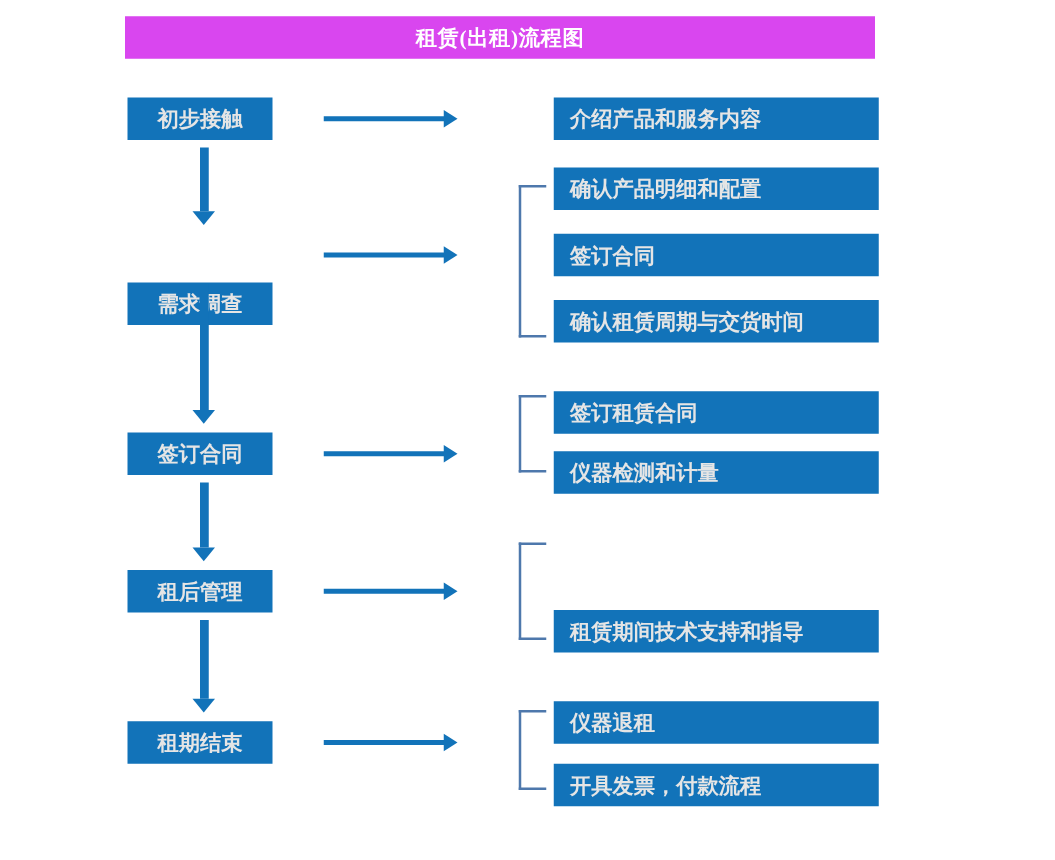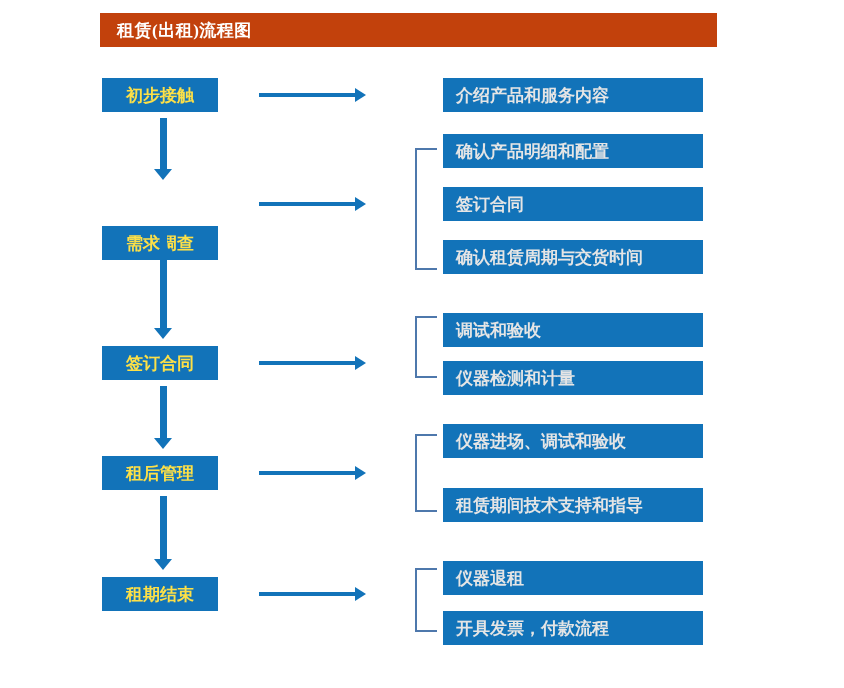--- a/index.html
+++ b/index.html
@@ -19,25 +19,24 @@
     overflow: hidden;
   }
 
   
   .title-bar {
     position: absolute;
     left: 100px;
     top: 13px;
     width: 600px;
     height: 34px;
-    background: #c2410c;
+    background: #d946ef;
     display: flex;
     align-items: center;
-    justify-content: flex-start;
-    padding-left: 17px;
+    justify-content: center;
   }
   .title-bar .title-text {
     color: #ffffff;
     font-size: 17px;
     font-weight: bold;
     letter-spacing: 0.5px;
     white-space: nowrap;
   }
 
   
@@ -45,21 +44,21 @@
     position: absolute;
     left: 102px;
     width: 116px;
     height: 34px;
     background: #1273B9;
     display: flex;
     align-items: center;
     justify-content: center;
   }
   .stage-box .stage-text {
-    color: #fde047;
+    color: #e5e5e5;
     font-size: 17px;
     font-weight: bold;
     white-space: nowrap;
   }
 
   
   .detail-box {
     position: absolute;
     left: 443px;
     width: 260px;
@@ -208,28 +207,25 @@
   <div class="detail-box" style="top:134px;">
     <span class="detail-text">确认产品明细和配置</span>
   </div>
   <div class="detail-box" style="top:187px;">
     <span class="detail-text">签订合同</span>
   </div>
   <div class="detail-box" style="top:240px;">
     <span class="detail-text">确认租赁周期与交货时间</span>
   </div>
   <div class="detail-box" style="top:313px;">
-    <span class="detail-text">调试和验收</span>
+    <span class="detail-text">签订租赁合同</span>
   </div>
   <div class="detail-box" style="top:361px;">
     <span class="detail-text">仪器检测和计量</span>
   </div>
-  <div class="detail-box" style="top:424px;">
-    <span class="detail-text">仪器进场、调试和验收</span>
-  </div>
   <div class="detail-box" style="top:488px;">
     <span class="detail-text">租赁期间技术支持和指导</span>
   </div>
   <div class="detail-box" style="top:611px;">
     <span class="detail-text">开具发票，付款流程</span>
   </div>
   <div class="detail-box" style="top:561px;">
     <span class="detail-text">仪器退租</span>
   </div>
 

